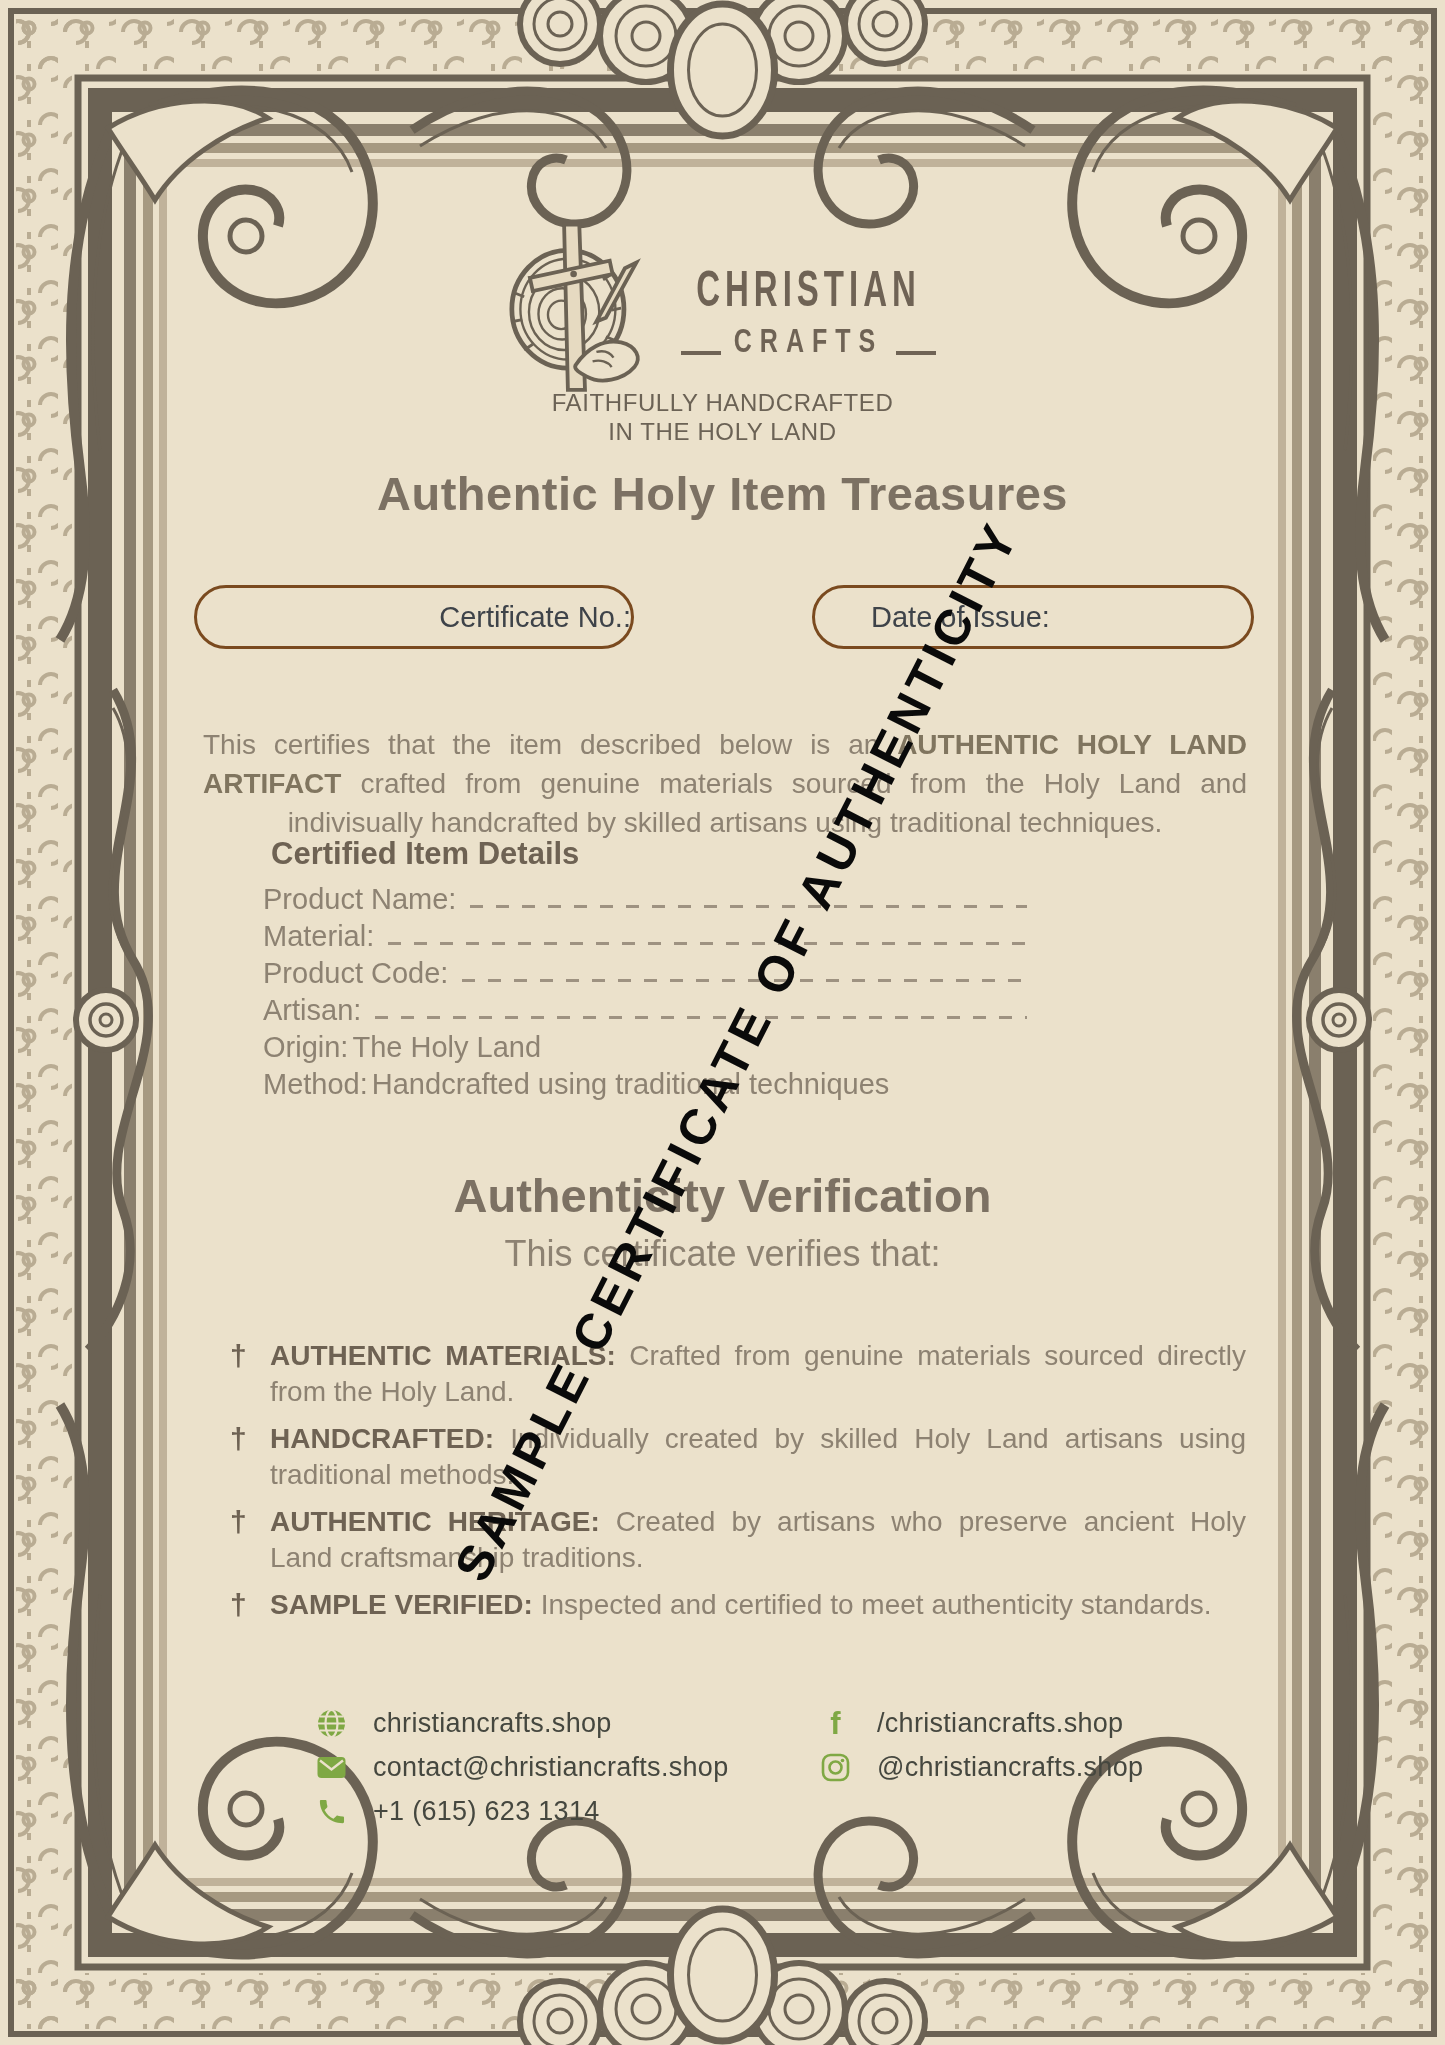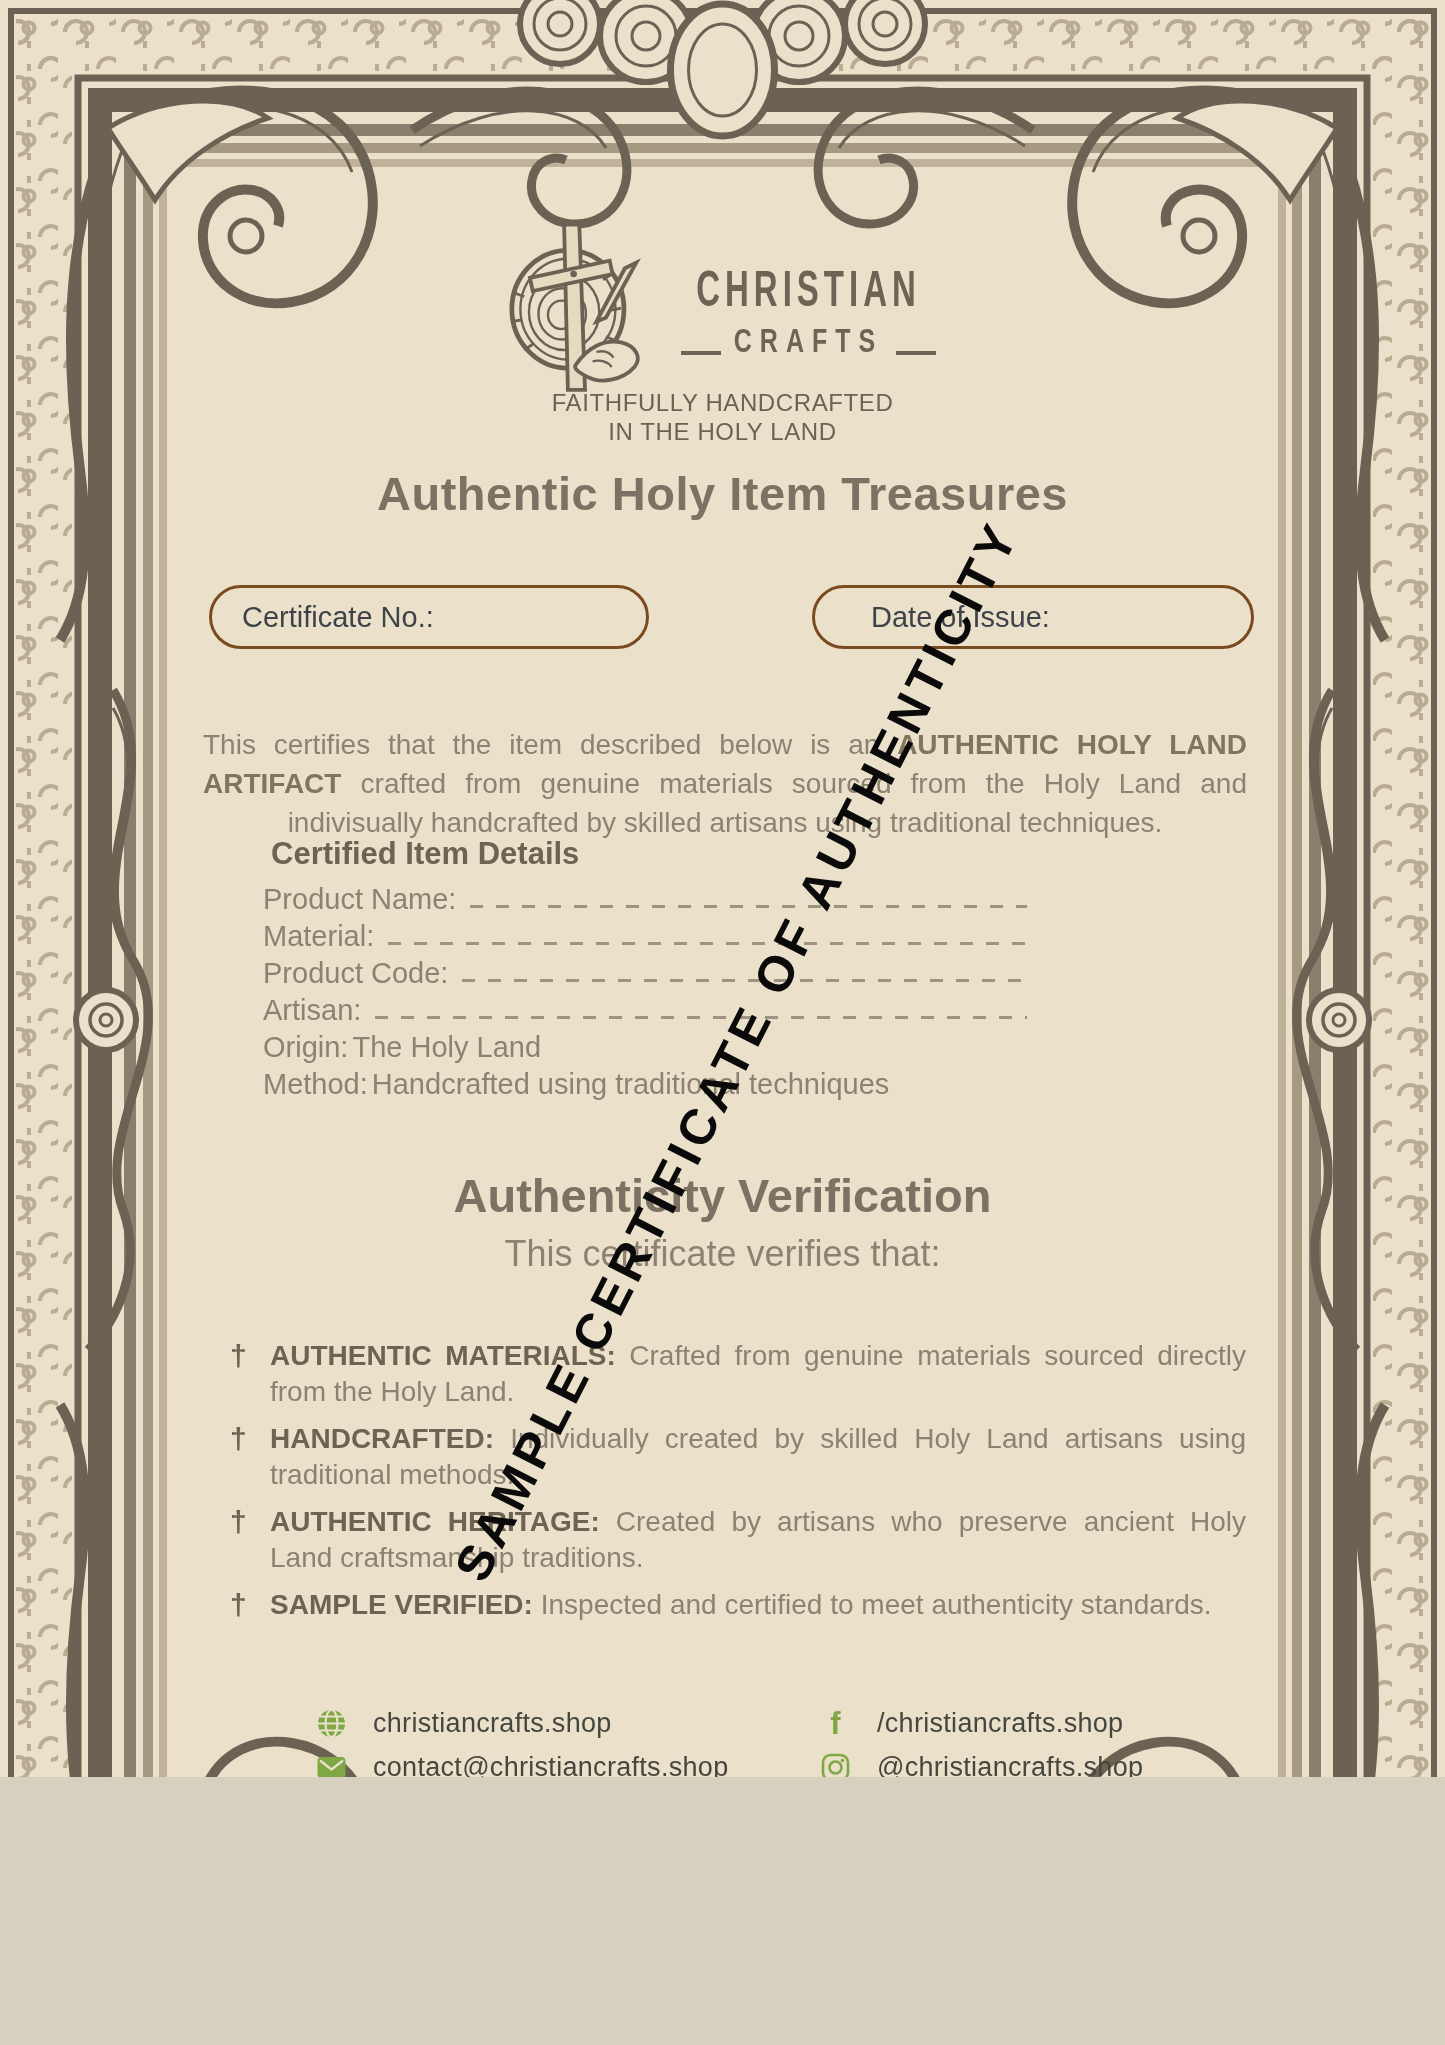--- a/index.html
+++ b/index.html
@@ -1,17 +1,17 @@
 <!DOCTYPE html>
 <html><head>
 <meta charset="utf-8">
 <style>
   html,body{margin:0;padding:0;background:#d8d0bf;}
   .page{
-    position:relative; width:1445px; height:1777px; overflow:hidden;
+    position:relative; width:1445px; height:2045px; overflow:hidden;
     background:#ebe1cb;
     font-family:"Liberation Sans", sans-serif;
   }
   .deco{position:absolute;inset:0;pointer-events:none;}
   .content{position:absolute;inset:0;z-index:10;}
 
   
   .brand{position:absolute;top:212px;left:0;width:100%;display:flex;justify-content:center;align-items:center;gap:20px;}
   .wordmark{color:#6f6355;text-align:center;}
   .brand-name{display:inline-block;font-size:33px;font-weight:700;letter-spacing:5px;transform:scaleY(1.5);transform-origin:center;}
@@ -21,21 +21,21 @@
 
   .tagline{position:absolute;top:388px;left:0;width:100%;text-align:center;
     font-size:24px;line-height:29px;letter-spacing:.6px;color:#6b6255;font-weight:400;}
 
   .title{position:absolute;top:466px;left:0;width:100%;text-align:center;
     font-size:47px;font-weight:700;color:#7c7163;letter-spacing:.5px;}
 
   
   .field-box{position:absolute;top:585px;height:64px;border:3px solid #7a4a1f;border-radius:33px;
     display:flex;align-items:center;font-size:29px;color:#3e4349;background:transparent;box-sizing:border-box;}
-  .field-box.cert{left:209px;width:440px;padding-left:30px;}
+  .field-box.cert{left:194px;width:440px;padding-left:30px;justify-content:flex-end;}
   .field-box.date{left:812px;width:442px;padding-left:56px;}
 
   
   .intro{position:absolute;top:697px;left:203px;width:1044px;
     font-size:28px;line-height:39px;color:#8d8272;
     text-align:justify;text-align-last:center;}
   .intro b{color:#80755f;}
 
   
   .details{position:absolute;top:836px;left:263px;width:766px;}

